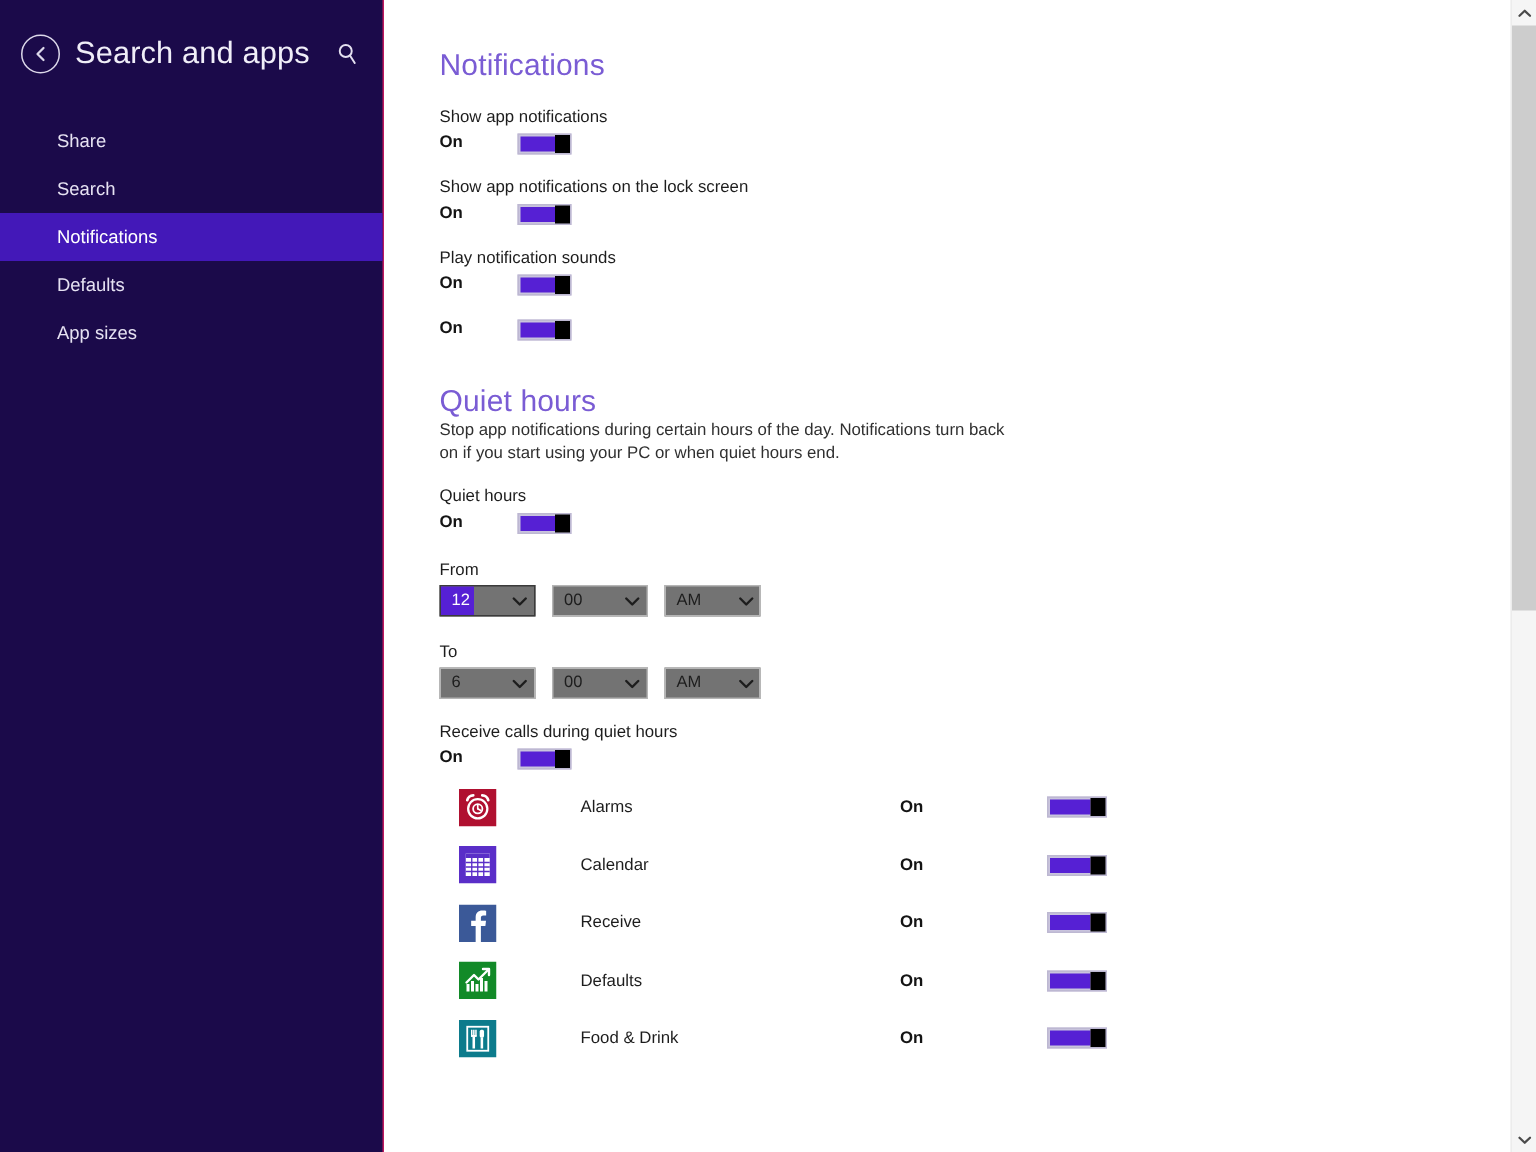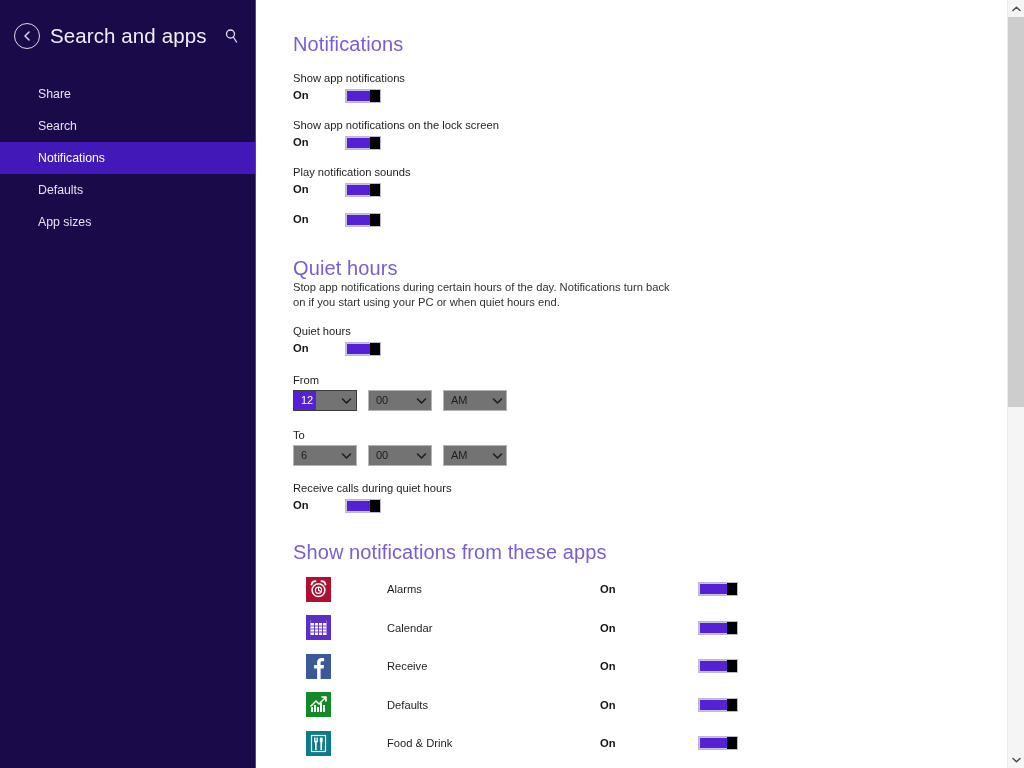--- a/index.html
+++ b/index.html
@@ -443,21 +443,20 @@
       <div class="field-label">Receive calls during quiet hours</div>
       <div class="toggle-row">
         <span class="toggle-state">On</span>
         <div class="toggle">
           <div class="fill"></div>
           <div class="thumb"></div>
         </div>
       </div>
     </div>
 
-    <div class="section-title apps">Show notifications from these apps</div>
 
     <div class="app-list">
 
       <div class="app-row">
         <span class="app-icon">
           <svg width="25" height="25" viewBox="0 0 25 25">
             <rect width="25" height="25" fill="#b01030"></rect>
             <circle cx="12.5" cy="13.2" r="6.4" fill="none" stroke="#fff" stroke-width="1.5"></circle>
             <circle cx="12.5" cy="13.2" r="3.1" fill="none" stroke="#fff" stroke-width="1.2"></circle>
             <line x1="12.5" y1="13.2" x2="12.5" y2="10.6" stroke="#fff" stroke-width="1.1" stroke-linecap="round"></line>

